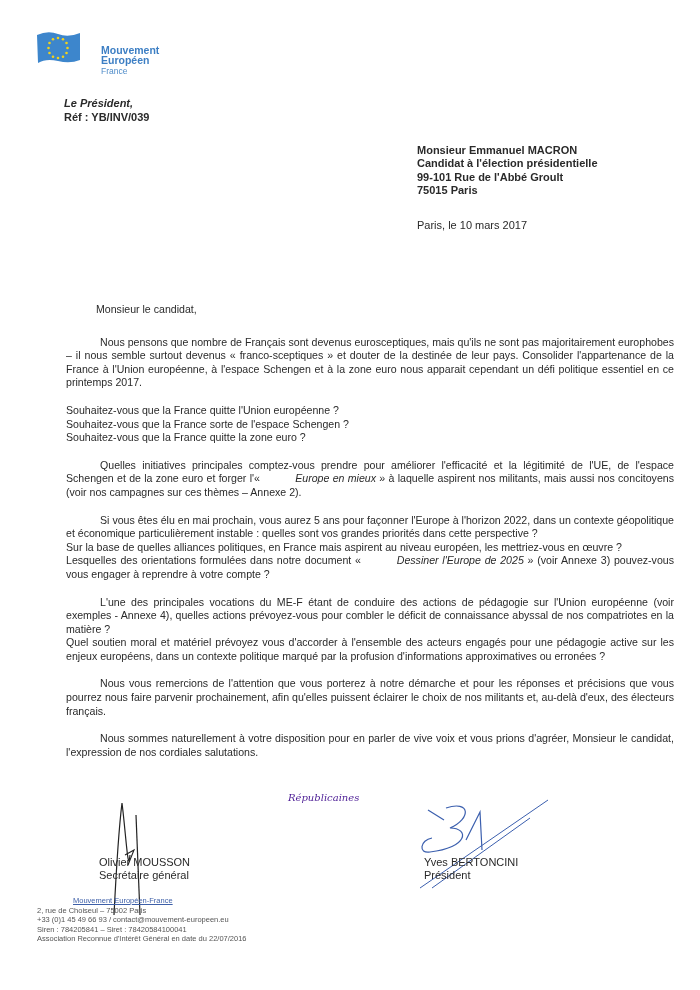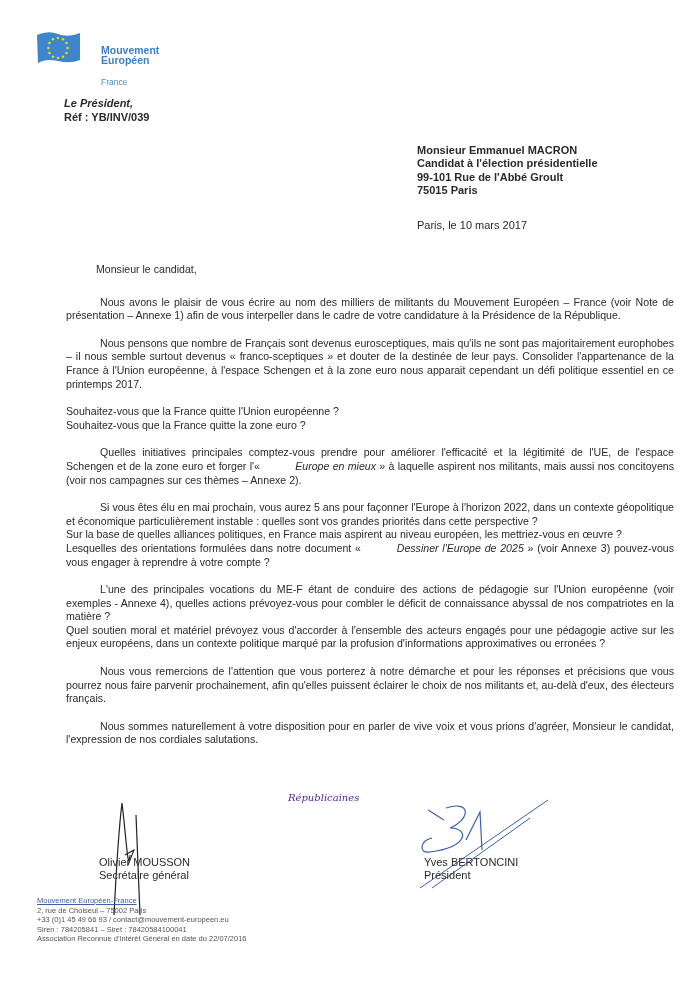--- a/index.html
+++ b/index.html
@@ -2,39 +2,39 @@
 <html><head>
 <meta charset="utf-8">
 <style>
   html, body { margin:0; padding:0; background:#ffffff; }
   body { width:700px; height:990px; position:relative; overflow:hidden;
          font-family:"Liberation Sans", sans-serif; color:#2a2a2a; }
   .abs { position:absolute; }
   .logo-flag { left:36px; top:30px; width:45px; height:36px; }
   .logo-text { left:101px; top:45px; line-height:10px; }
   .logo-text .l1, .logo-text .l2 { font-size:10.5px; font-weight:bold; color:#3d7fc4; display:block; }
-  .logo-text .l3 { font-size:8.5px; color:#4f8cc9; display:block; margin-top:12px; }
+  .logo-text .l3 { font-size:8.5px; color:#4f8cc9; display:block; margin-top:1px; }
   .sender { left:64px; top:96px; font-size:11px; font-weight:bold; line-height:14px; color:#2a2a2a; }
   .sender .title { font-style:italic; display:block; }
   .recipient { left:417px; top:144px; font-size:11px; font-weight:bold; line-height:13.3px; }
   .recipient span { display:block; }
   .date { left:417px; top:219px; font-size:11px;text-align:right; }
   .body-text { left:66px; top:263px; width:608px; font-size:10.6px; line-height:13.6px; }
   .body-text p { margin:0; text-align:justify; }
-  .body-text .salutation { margin-bottom:19px; padding-left:30px; }
+  .body-text .salutation { margin-bottom:19px; padding-left:30px;margin-top:40px; }
   .indent { text-indent:34px; }
   .gap { margin-top:14px !important; }
   .q { display:block; }
   em { font-style:italic;margin-left:32px; }
   .sig-left { left:99px; top:856px; font-size:11px; line-height:13px; }
   .sig-right { left:424px; top:856px; font-size:11px; line-height:13px; }
   .sig-left span, .sig-right span { display:block; }
   .footer { left:37px; top:896px; font-size:7.5px; line-height:9.5px; color:#555; }
   .footer span { display:block; }
-  .footer .org { color:#3d5fa8; text-decoration:underline; }
+  .footer .org { color:#3d5fa8; text-decoration:underline;margin-left:36px; }
   .hand { left:288px; top:792px; font-family:"DejaVu Serif", serif; font-style:italic; font-size:10px; color:#4c1d95; }
   svg.sig { position:absolute; overflow:visible; }
 </style>
 </head>
 <body>
 
 <svg class="abs logo-flag" viewBox="0 0 45 36">
   <path d="M1 5 Q12 0 22 4 T44 3 L44 30 Q34 34 22 31 T2 33 Z" fill="#3d86cc"></path>
   <g fill="#f2d21b">
     <circle cx="22" cy="8" r="1.3"></circle>
@@ -66,24 +66,24 @@
   <span>Monsieur Emmanuel MACRON</span>
   <span>Candidat à l'élection présidentielle</span>
   <span>99-101 Rue de l'Abbé Groult</span>
   <span>75015 Paris</span>
 </div>
 
 <div class="abs date">Paris, le 10 mars 2017</div>
 
 <div class="abs body-text">
   <p class="salutation">Monsieur le candidat,</p>
-  <p class="indent">Nous avons le plaisir de vous écrire au nom des milliers de militants du Mouvement Européen – France (voir Note de présentation – Annexe 1) afin de vous interpeller dans le cadre de votre candidature à la Présidence de la République.</p>
   <p class="indent gap">Nous pensons que nombre de Français sont devenus eurosceptiques, mais qu'ils ne sont pas majoritairement europhobes – il nous semble surtout devenus « franco-sceptiques » et douter de la destinée de leur pays. Consolider l'appartenance de la France à l'Union européenne, à l'espace Schengen et à la zone euro nous apparait cependant un défi politique essentiel en ce printemps 2017.</p>
   <p class="gap">
     <span class="q">Souhaitez-vous que la France quitte l'Union européenne ?</span>
+    <span class="q">Souhaitez-vous que la France sorte de l'espace Schengen ?</span>
     <span class="q">Souhaitez-vous que la France quitte la zone euro ?</span>
   </p>
   <p class="indent gap"><span>Quelles initiatives principales comptez-vous prendre pour améliorer l'efficacité et la légitimité de l'UE, de l'espace Schengen et de la zone euro et forger l'« </span><em>Europe en mieux</em><span> » à laquelle aspirent nos militants, mais aussi nos concitoyens (voir nos campagnes sur ces thèmes – Annexe 2).</span></p>
   <p class="indent gap">Si vous êtes élu en mai prochain, vous aurez 5 ans pour façonner l'Europe à l'horizon 2022, dans un contexte géopolitique et économique particulièrement instable : quelles sont vos grandes priorités dans cette perspective ?</p>
   <p>Sur la base de quelles alliances politiques, en France mais aspirent au niveau européen, les mettriez-vous en œuvre ?</p>
   <p><span>Lesquelles des orientations formulées dans notre document « </span><em>Dessiner l'Europe de 2025</em><span> » (voir Annexe 3) pouvez-vous vous engager à reprendre à votre compte ?</span></p>
   <p class="indent gap">L'une des principales vocations du ME-F étant de conduire des actions de pédagogie sur l'Union européenne (voir exemples - Annexe 4), quelles actions prévoyez-vous pour combler le déficit de connaissance abyssal de nos compatriotes en la matière ?</p>
   <p>Quel soutien moral et matériel prévoyez vous d'accorder à l'ensemble des acteurs engagés pour une pédagogie active sur les enjeux européens, dans un contexte politique marqué par la profusion d'informations approximatives ou erronées ?</p>
   <p class="indent gap">Nous vous remercions de l'attention que vous porterez à notre démarche et pour les réponses et précisions que vous pourrez nous faire parvenir prochainement, afin qu'elles puissent éclairer le choix de nos militants et, au-delà d'eux, des électeurs français.</p>
   <p class="indent gap">Nous sommes naturellement à votre disposition pour en parler de vive voix et vous prions d'agréer, Monsieur le candidat, l'expression de nos cordiales salutations.</p>

